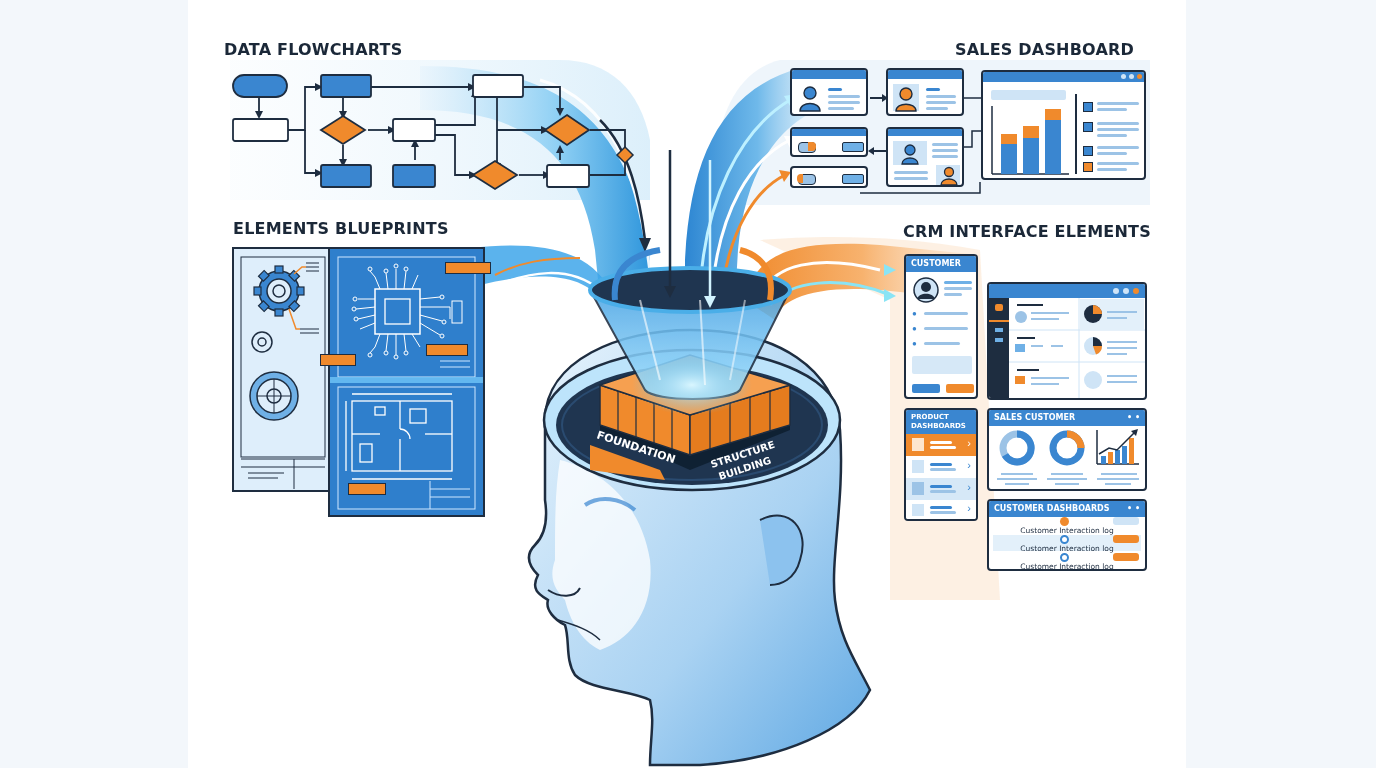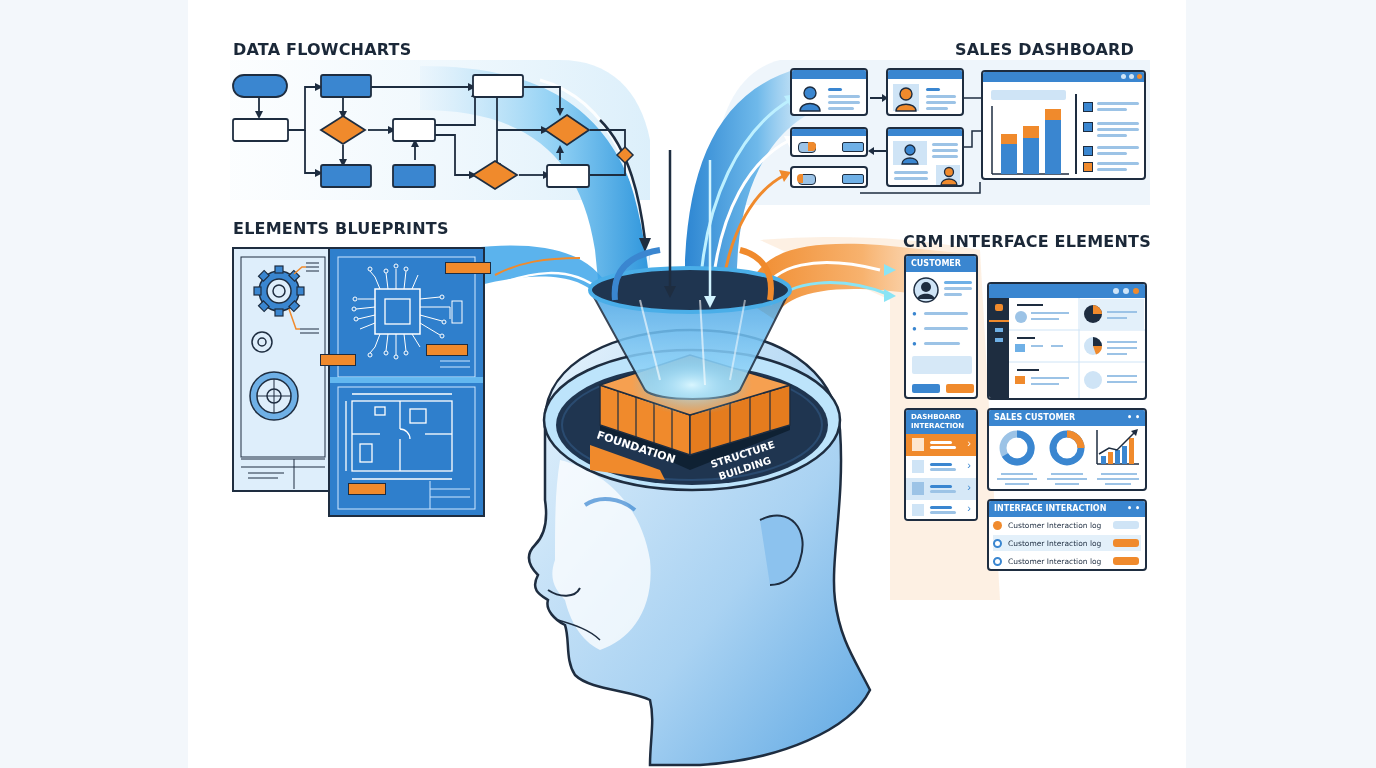--- a/index.html
+++ b/index.html
@@ -8,21 +8,21 @@
   .side-left{left:0;width:188px;}
   .side-right{right:0;width:190px;}
   .canvas{position:absolute;left:188px;top:0;width:998px;height:768px;background:#ffffff;}
   .abs{position:absolute;}
   .section-title{position:absolute;font-family:"DejaVu Sans",sans-serif;font-weight:bold;font-size:16px;color:#1b2838;letter-spacing:0.2px;white-space:nowrap;}
   svg text{font-family:"DejaVu Sans",sans-serif;}
   .win{position:absolute;background:#fff;border:2px solid #1e2d40;border-radius:4px;overflow:hidden;box-sizing:border-box;}
   .win-bar{height:9px;background:#3a86d0;}
   .line{position:absolute;height:3px;border-radius:2px;background:#9cc3e6;}
   .crm-head{background:#3a86d0;color:#fff;font-family:"DejaVu Sans",sans-serif;font-weight:bold;font-size:8px;padding:3px 5px;line-height:10px;}
-  .log-row{position:absolute;left:4px;right:4px;height:16px;display:flex;align-items:center;font-family:"DejaVu Sans",sans-serif;font-size:7.5px;color:#1e2d40;}
+  .log-row{position:absolute;left:4px;right:4px;height:16px;display:flex;align-items:center;font-family:"DejaVu Sans",sans-serif;font-size:7.5px;color:#1e2d40;flex-direction:column;}
   .log-dot{width:9px;height:9px;border-radius:50%;margin-right:6px;flex:none;box-sizing:border-box;}
   .log-pill{position:absolute;right:2px;width:26px;height:8px;border-radius:3px;}
 </style>
 </head>
 <body>
 
 <div class="side-panel side-left"></div>
 <div class="side-panel side-right"></div>
 <div class="canvas"></div>
 
@@ -147,24 +147,24 @@
   <path d="M745,300 L730,380" stroke="#ffffff" stroke-width="2" opacity="0.5"></path>
 
   <path d="M670,150 L670,290" stroke="#1e2d40" stroke-width="2.5"></path>
   <polygon points="664,286 676,286 670,298" fill="#1e2d40"></polygon>
   <path d="M710,160 L710,300" stroke="#d2f4ff" stroke-width="2.5"></path>
   <polygon points="704,296 716,296 710,308" fill="#d2f4ff"></polygon>
   <path d="M615,300 C612,270 630,255 660,250" stroke="#3a86d0" stroke-width="6" fill="none"></path>
   <path d="M770,300 C775,270 760,255 740,250" stroke="#f08a2c" stroke-width="6" fill="none"></path>
 </svg>
 
-<div class="section-title" style="left:233px;top:40px">DATA FLOWCHARTS</div>
+<div class="section-title" style="left:224px;top:40px">DATA FLOWCHARTS</div>
 <div class="section-title" style="left:955px;top:40px">SALES DASHBOARD</div>
 <div class="section-title" style="left:233px;top:219px">ELEMENTS BLUEPRINTS</div>
-<div class="section-title" style="left:903px;top:232px">CRM INTERFACE ELEMENTS</div>
+<div class="section-title" style="left:903px;top:222px">CRM INTERFACE ELEMENTS</div>
 
 <svg class="abs" style="left:225px;top:65px" width="410" height="130">
   <g stroke="#1e2d40" stroke-width="1.8" fill="none">
 
     <path d="M34,26 L34,48"></path>
     <path d="M63,65 L80,65 L80,22 L92,22"></path>
       <path d="M80,65 L80,108 L92,108"></path>
     <path d="M143,22 L245,22"></path>
     <path d="M118,33 L118,48"></path>
     <path d="M118,80 L118,96"></path>
@@ -501,22 +501,22 @@
       <line x1="22" y1="80" x2="60" y2="80" stroke="#9cc3e6" stroke-width="2"></line>
         <line x1="22" y1="86" x2="50" y2="86" stroke="#9cc3e6" stroke-width="2"></line>
       <circle cx="84" cy="82" r="9" fill="#cfe4f6"></circle>
       <line x1="98" y1="78" x2="128" y2="78" stroke="#9cc3e6" stroke-width="2"></line>
         <line x1="98" y1="84" x2="128" y2="84" stroke="#9cc3e6" stroke-width="2"></line>
     </svg>
   </div>
 
   <div class="win" style="left:904px;top:408px;width:74px;height:113px;">
     <div class="crm-head" style="font-size:7px;line-height:9px">
-      <div>DASHBOARD</div>
-      <div>INTERACTION</div>
+      <div>PRODUCT</div>
+      <div>DASHBOARDS</div>
     </div>
     <div class="abs" style="left:0;top:24px;right:0;height:22px;background:#f08a2c">
       <div class="abs" style="left:6px;top:4px;width:12px;height:13px;background:#fde6cf"></div>
       <div class="line" style="left:24px;top:7px;width:22px;background:#fff"></div>
       <div class="line" style="left:24px;top:12px;width:26px;background:#fff"></div>
       <span class="abs" style="right:5px;top:3px;color:#fff;font-size:11px">›</span>
     </div>
     <div class="abs" style="left:0;top:46px;right:0;height:22px;background:#fff">
       <div class="abs" style="left:6px;top:4px;width:12px;height:13px;background:#cfe4f6"></div>
       <div class="line" style="left:24px;top:7px;width:22px;background:#3a86d0"></div>
@@ -569,21 +569,21 @@
         <line x1="58" y1="53" x2="98" y2="53" stroke="#9cc3e6" stroke-width="2"></line>
         <line x1="66" y1="58" x2="90" y2="58" stroke="#9cc3e6" stroke-width="2"></line>
       <line x1="112" y1="48" x2="148" y2="48" stroke="#9cc3e6" stroke-width="2"></line>
         <line x1="108" y1="53" x2="150" y2="53" stroke="#9cc3e6" stroke-width="2"></line>
         <line x1="116" y1="58" x2="142" y2="58" stroke="#9cc3e6" stroke-width="2"></line>
     </svg>
   </div>
 
   <div class="win" style="left:987px;top:499px;width:160px;height:72px;">
     <div class="crm-head" style="display:flex;justify-content:space-between">
-      <span>INTERFACE INTERACTION</span>
+      <span>CUSTOMER DASHBOARDS</span>
       <span>• •</span>
     </div>
     <div class="log-row" style="top:16px">
       <span class="log-dot" style="background:#f08a2c"></span>
       <span>Customer Interaction log</span>
       <span class="log-pill" style="background:#cfe4f6"></span>
     </div>
     <div class="log-row" style="top:34px;background:#e3f0fa">
       <span class="log-dot" style="border:2.5px solid #3a86d0;background:#fff"></span>
       <span>Customer Interaction log</span>

